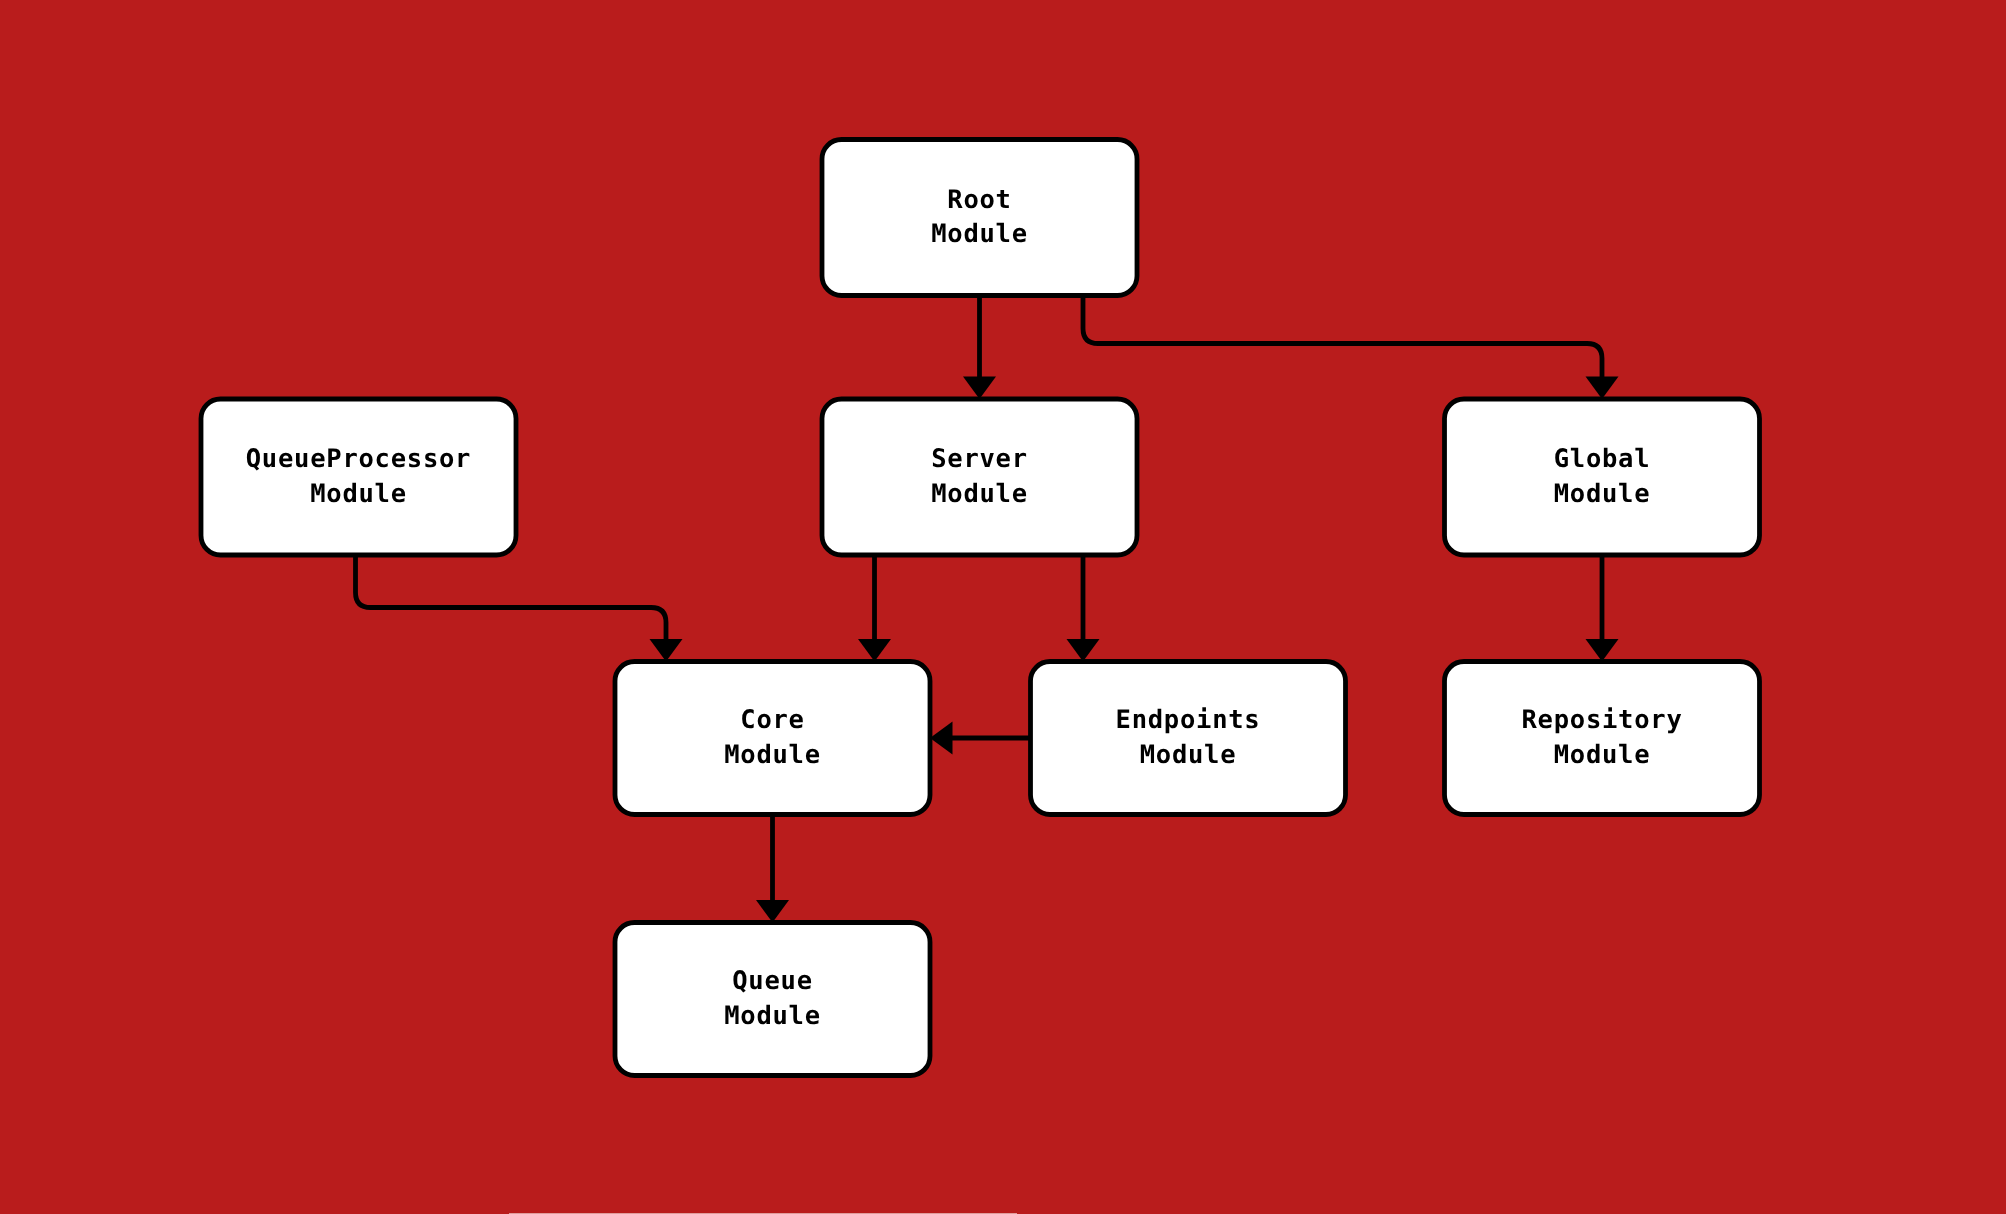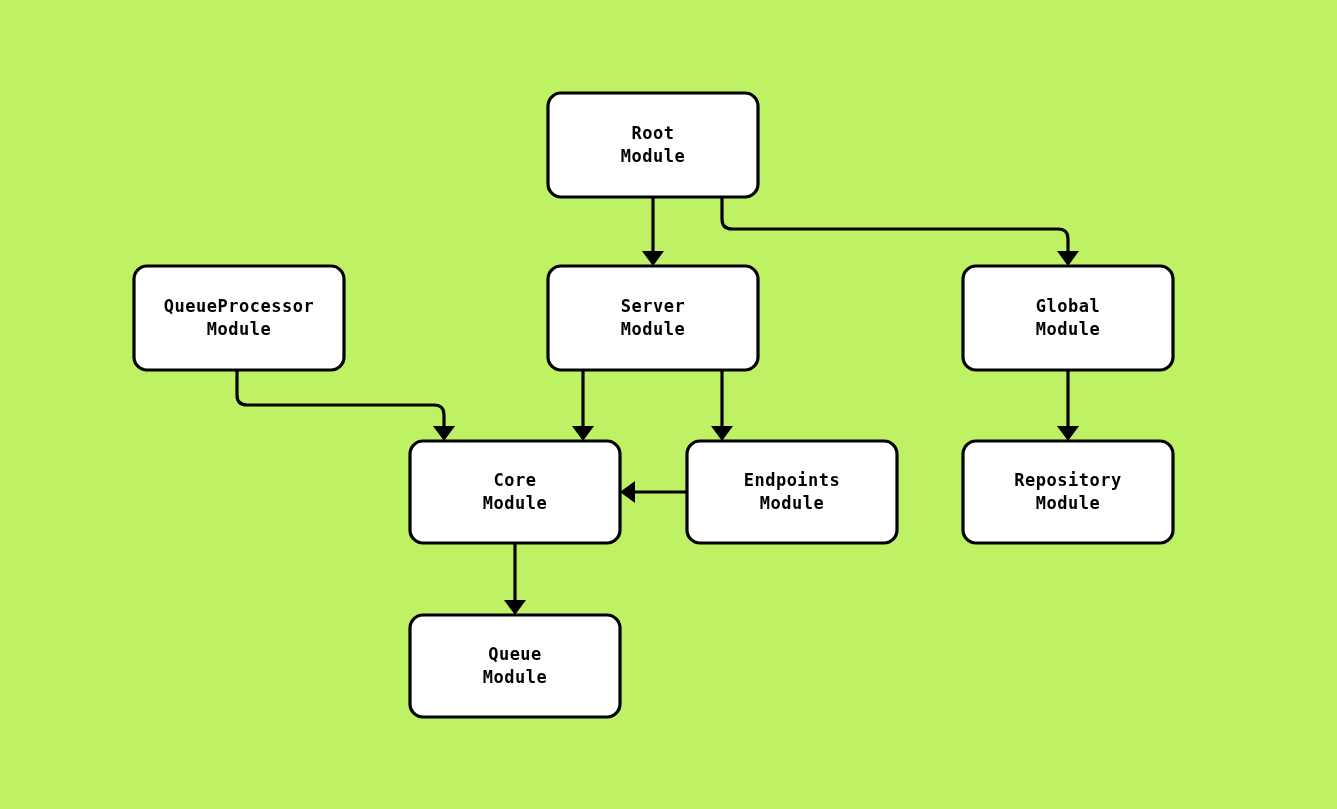--- a/index.html
+++ b/index.html
@@ -11,21 +11,21 @@
   body {
     width: 1337px;
     height: 809px;
     overflow: hidden;
     font-family: "DejaVu Sans Mono", "Liberation Mono", monospace;
   }
   #diagram-canvas {
     position: relative;
     width: 1337px;
     height: 809px;
-    background: #bef264;
+    background: #b91c1c;
   }
   svg#diagram-svg {
     position: absolute;
     top: 0;
     left: 0;
     width: 1337px;
     height: 809px;
     display: block;
   }
   .node-rect {

